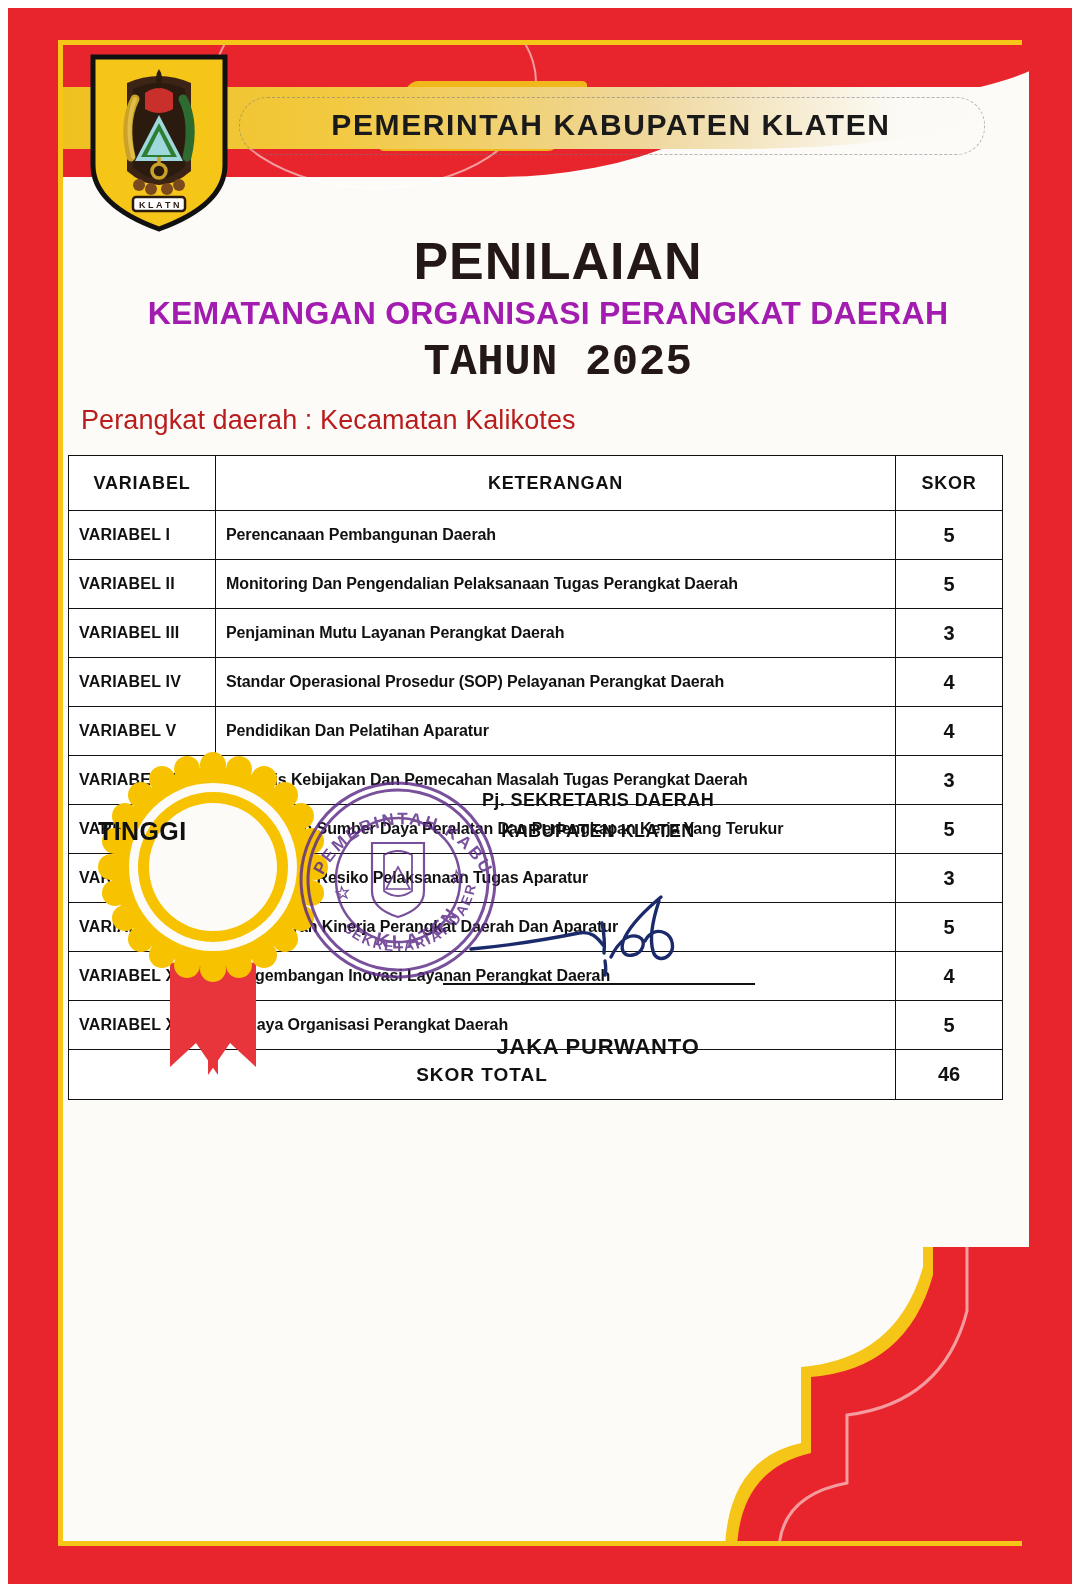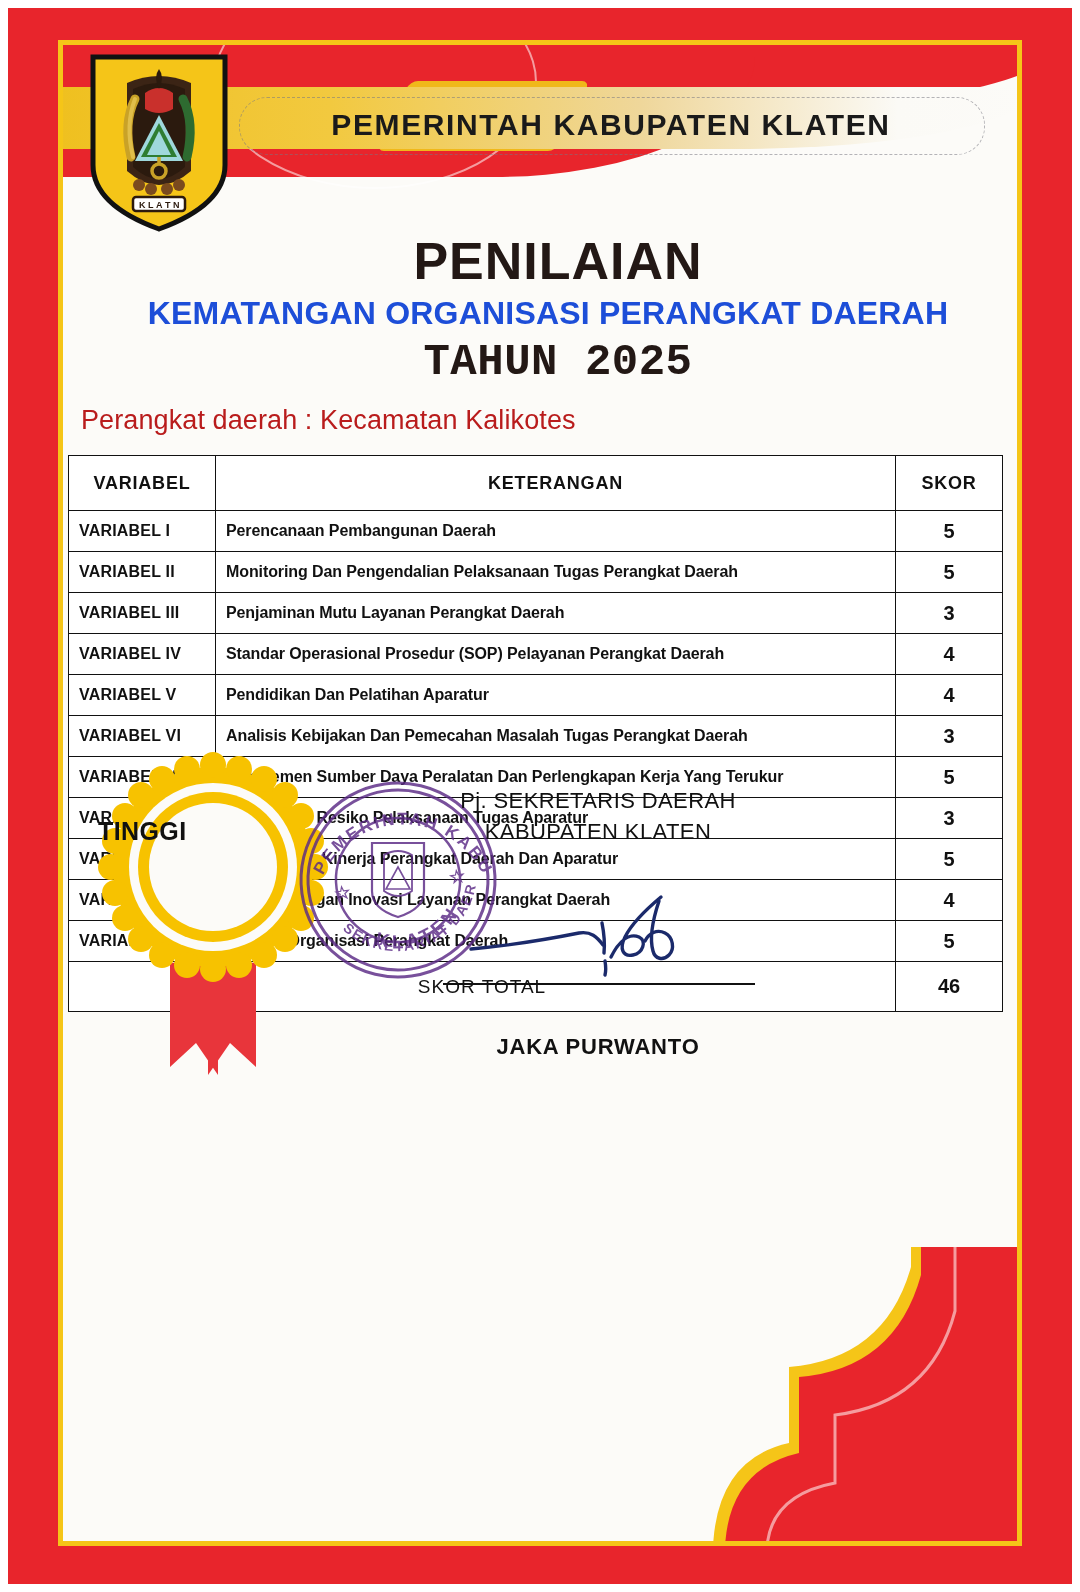--- a/index.html
+++ b/index.html
@@ -30,20 +30,21 @@
     left: 58px; top: 40px;
     width: 964px; height: 1506px;
     background: #F5C518;
   }
   .paper {
     position: absolute;
     left: 63px; top: 45px;
     width: 954px; height: 1496px;
     background: #FCFBF8;
     overflow: hidden;
+    padding-left: 12px;
   }
 
   
   .swoosh-red {
     position: absolute;
     left: -8px; top: -8px;
     width: 700px; height: 140px;
     background: #E8252C;
     border-bottom-right-radius: 260px 120px;
   }
@@ -124,21 +125,21 @@
     color: #231815;
   }
   .t-sub {
     position: absolute;
     left: 40px; top: 250px;
     width: 890px;
     text-align: center;
     font-size: 32px;
     font-weight: bold;
     letter-spacing: .2px;
-    color: #1d4ed8;
+    color: #a21caf;
   }
   .t-tahun {
     position: absolute;
     left: 100px; top: 292px;
     width: 790px;
     text-align: center;
     font-size: 44px;
     font-weight: bold;
     letter-spacing: .5px;
     color: #231815;
@@ -196,25 +197,25 @@
     text-align: left;
     padding-left: 14px;
     letter-spacing: -.1px;
   }
   td.skor {
     font-size: 20px;
     font-weight: bold;
     color: #111;
     text-align: center;
   }
-  tr.row { height: 41px; }
+  tr.row { height: 49px; }
   tr.total-row { height: 50px; }
   td.total-label {
     font-size: 19px;
-    font-weight: normal;
+    font-weight: bold;
     letter-spacing: 1px;
     text-align: center;
     color: #111;
   }
 
   
   .rosette {
     position: absolute;
     left: 35px; top: 700px;
     width: 230px; height: 340px;
@@ -230,22 +231,22 @@
   }
 
   
   .sig {
     position: absolute;
     left: 370px; top: 740px;
     width: 330px;
     text-align: center;
   }
   .sig-l1, .sig-l2 {
-    font-size: 22px;
-    font-weight: normal;
+    font-size: 18px;
+    font-weight: bold;
     letter-spacing: .4px;
     color: #111;
     line-height: 31px;
   }
   .sig-name {
     position: absolute;
     left: 370px; top: 953px;
     width: 330px;
     text-align: center;
     font-size: 22px;

